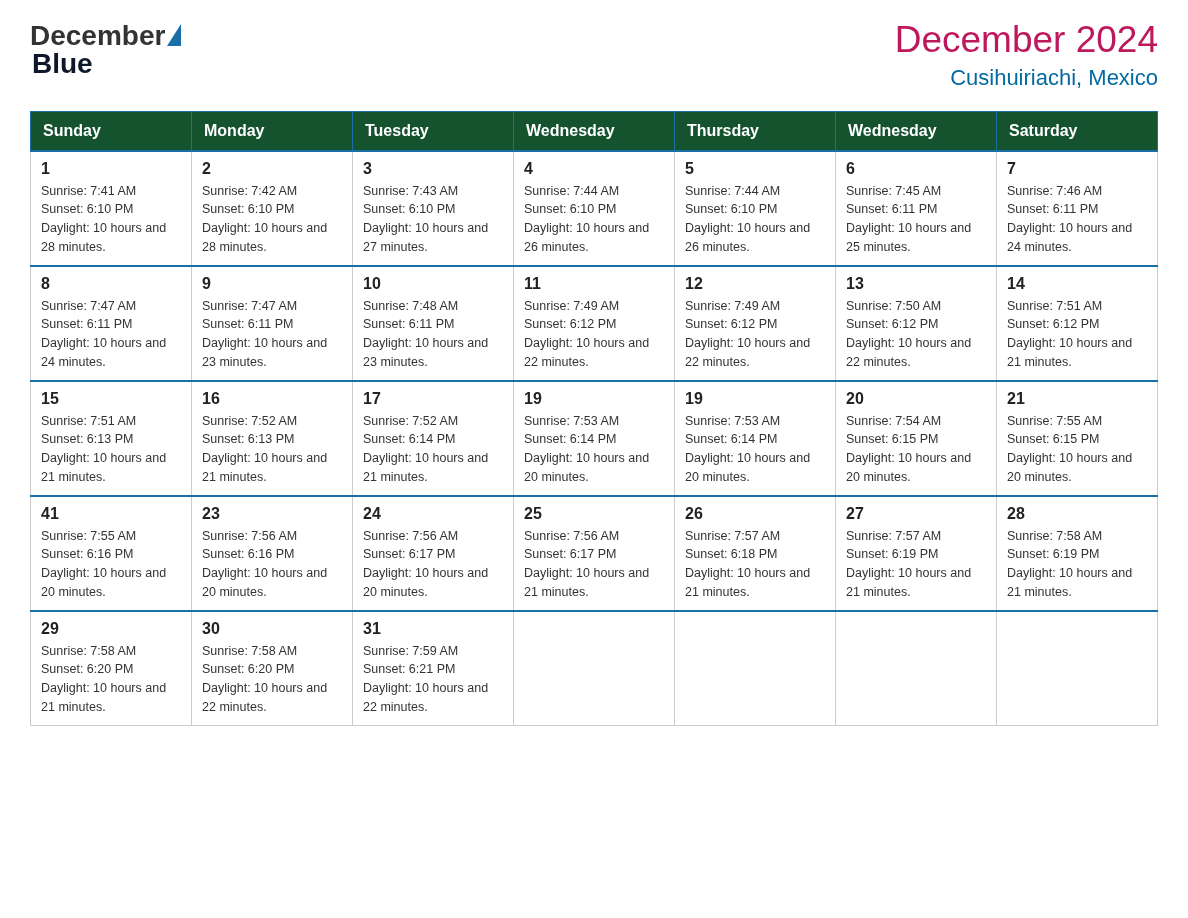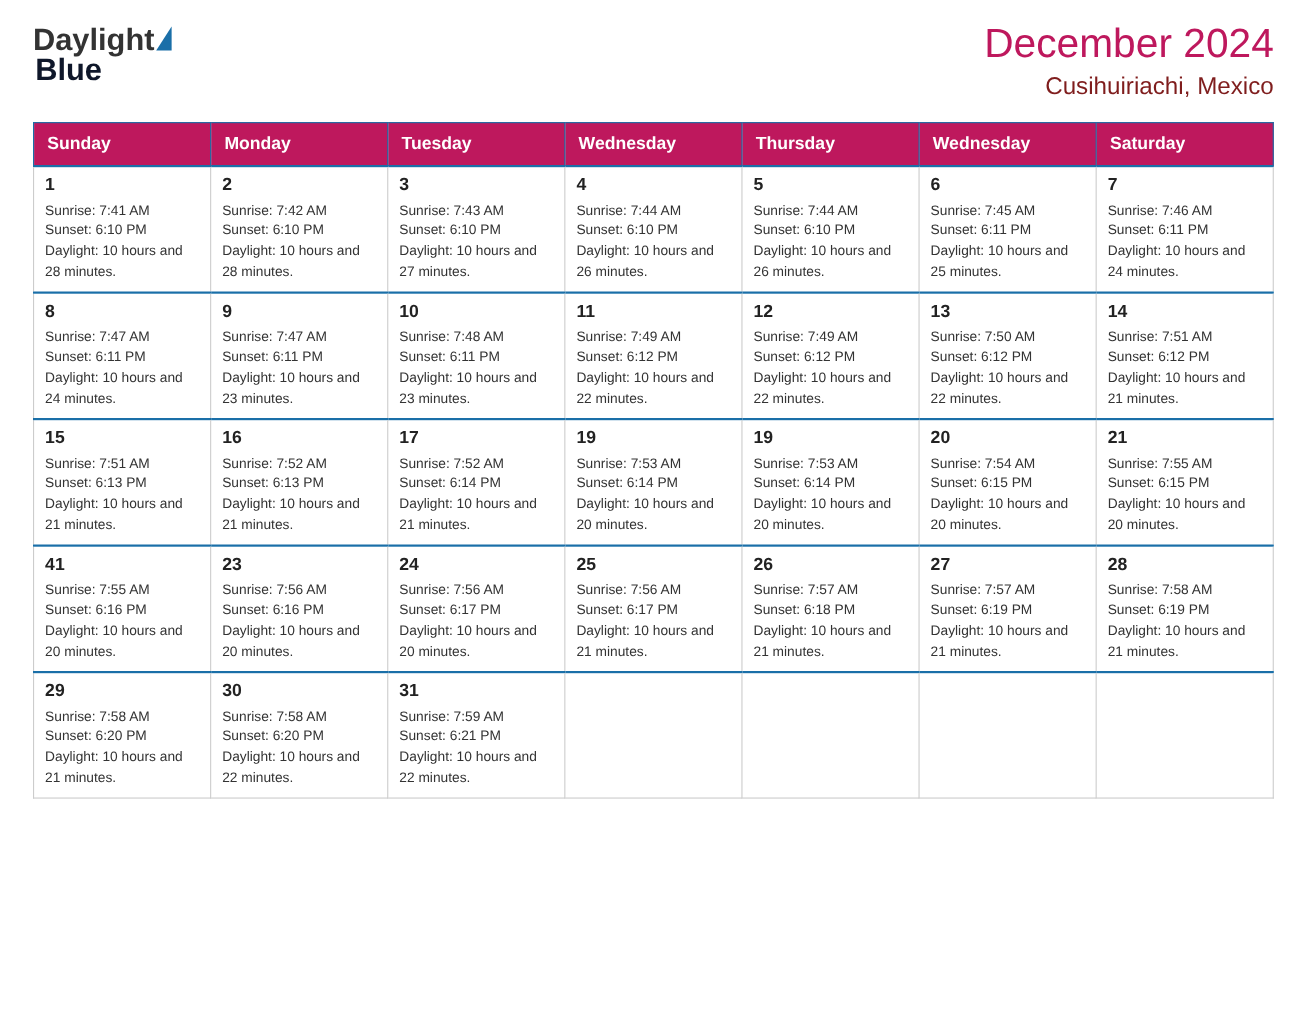--- a/index.html
+++ b/index.html
@@ -50,30 +50,30 @@
       text-align: right;
     }
     .month-title {
       font-size: 37px;
       font-weight: normal;
       color: #be185d;
       line-height: 1.1;
     }
     .location {
       font-size: 22px;
-      color: #7f1d1d;
+      color: #0369a1;
       margin-top: 4px;
     }
     .calendar {
       width: 100%;
       border-collapse: collapse;
       border: 1px solid #aaa;
     }
     .calendar th {
-      background-color: #be185d;
+      background-color: #14532d;
       color: #ffffff;
       font-size: 16px;
       font-weight: bold;
       padding: 10px 12px;
       text-align: left;
       border: 1px solid #1a6fa8;
     }
     .calendar td {
       vertical-align: top;
       padding: 8px 10px;
@@ -102,21 +102,21 @@
     .week-row td {
       border-top: 2px solid #1a6fa8;
     }
   </style>
 </head>
 <body>
 
 <div class="header">
   <div class="logo">
     <div class="logo-top">
-      <span class="logo-general">Daylight</span>
+      <span class="logo-general">December</span>
       <div class="logo-triangle"></div>
     </div>
     <span class="logo-blue">Blue</span>
   </div>
   <div class="title-section">
     <div class="month-title">December 2024</div>
     <div class="location">Cusihuiriachi, Mexico</div>
   </div>
 </div>
 

